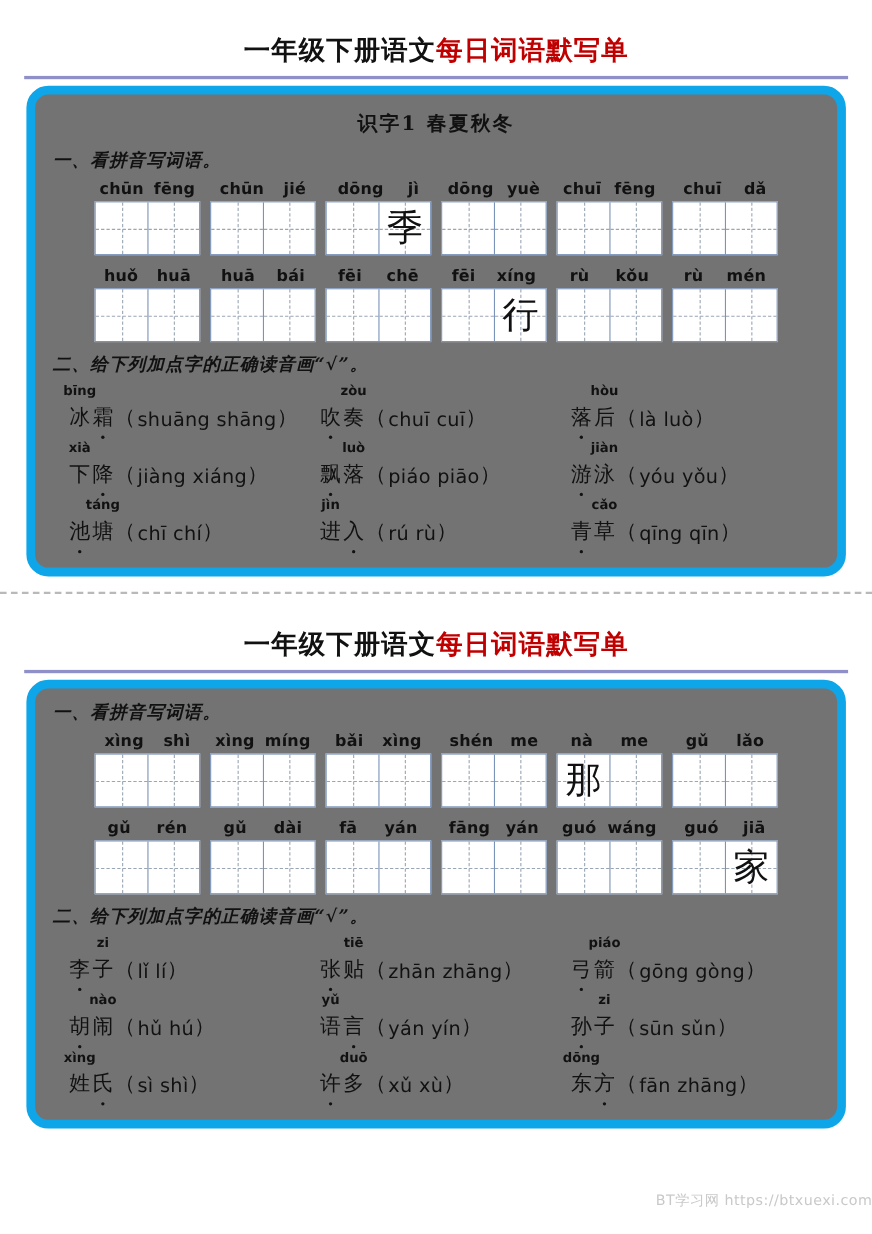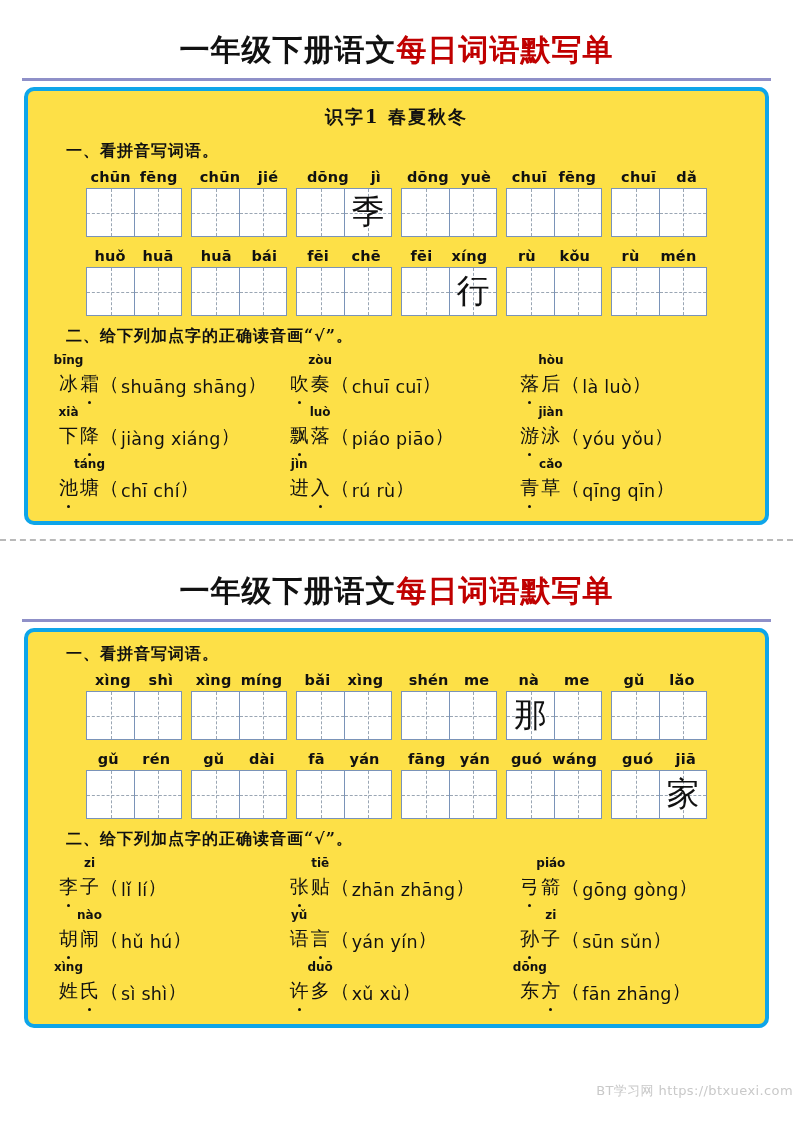--- a/index.html
+++ b/index.html
@@ -20,56 +20,57 @@
     width: 793px;
   }
   
   .title-wrap {
     text-align: center;
     padding-top: 30px;
     padding-bottom: 4px;
   }
   .title {
     font-family: "DejaVu Serif", "Liberation Serif", serif;
-    font-size: 30px;
+    font-size: 24px;
     font-weight: bold;
     letter-spacing: 1px;
     white-space: nowrap;
     display: inline-block;
   }
   .title .black { color: #111111; }
   .title .red { color: #c00000; }
   .title-rule {
     height: 3px;
     background: #8f90c8;
     margin: 3px 22px 0 22px;
   }
   
   .sheet {
     margin: 6px 24px 0 24px;
-    border: 4px solid #0ea5e9;
-    border-radius: 10px;
+    border: 8px solid #0ea5e9;
+    border-radius: 20px;
     padding: 10px 8px 12px 8px;
     box-sizing: border-box;
-    background: #fde047;
+    background: #737373;
   }
   .unit-title {
     text-align: center;
     font-family: "DejaVu Serif", "Liberation Serif", serif;
     font-size: 18px;
     font-weight: bold;
     letter-spacing: 2px;
     margin: 4px 0 12px 0;
   }
   .q-head {
     font-family: "DejaVu Serif", "Liberation Serif", serif;
     font-size: 16px;
     font-weight: bold;
-    margin: 2px 0 6px 30px;
+    margin: 2px 0 6px 8px;
     letter-spacing: 1px;
+    font-style: italic;
   }
   
   .word-row {
     display: flex;
     justify-content: center;
     gap: 9px;
     margin: 4px 0 10px 0;
   }
   .word-cell {
     display: flex;

